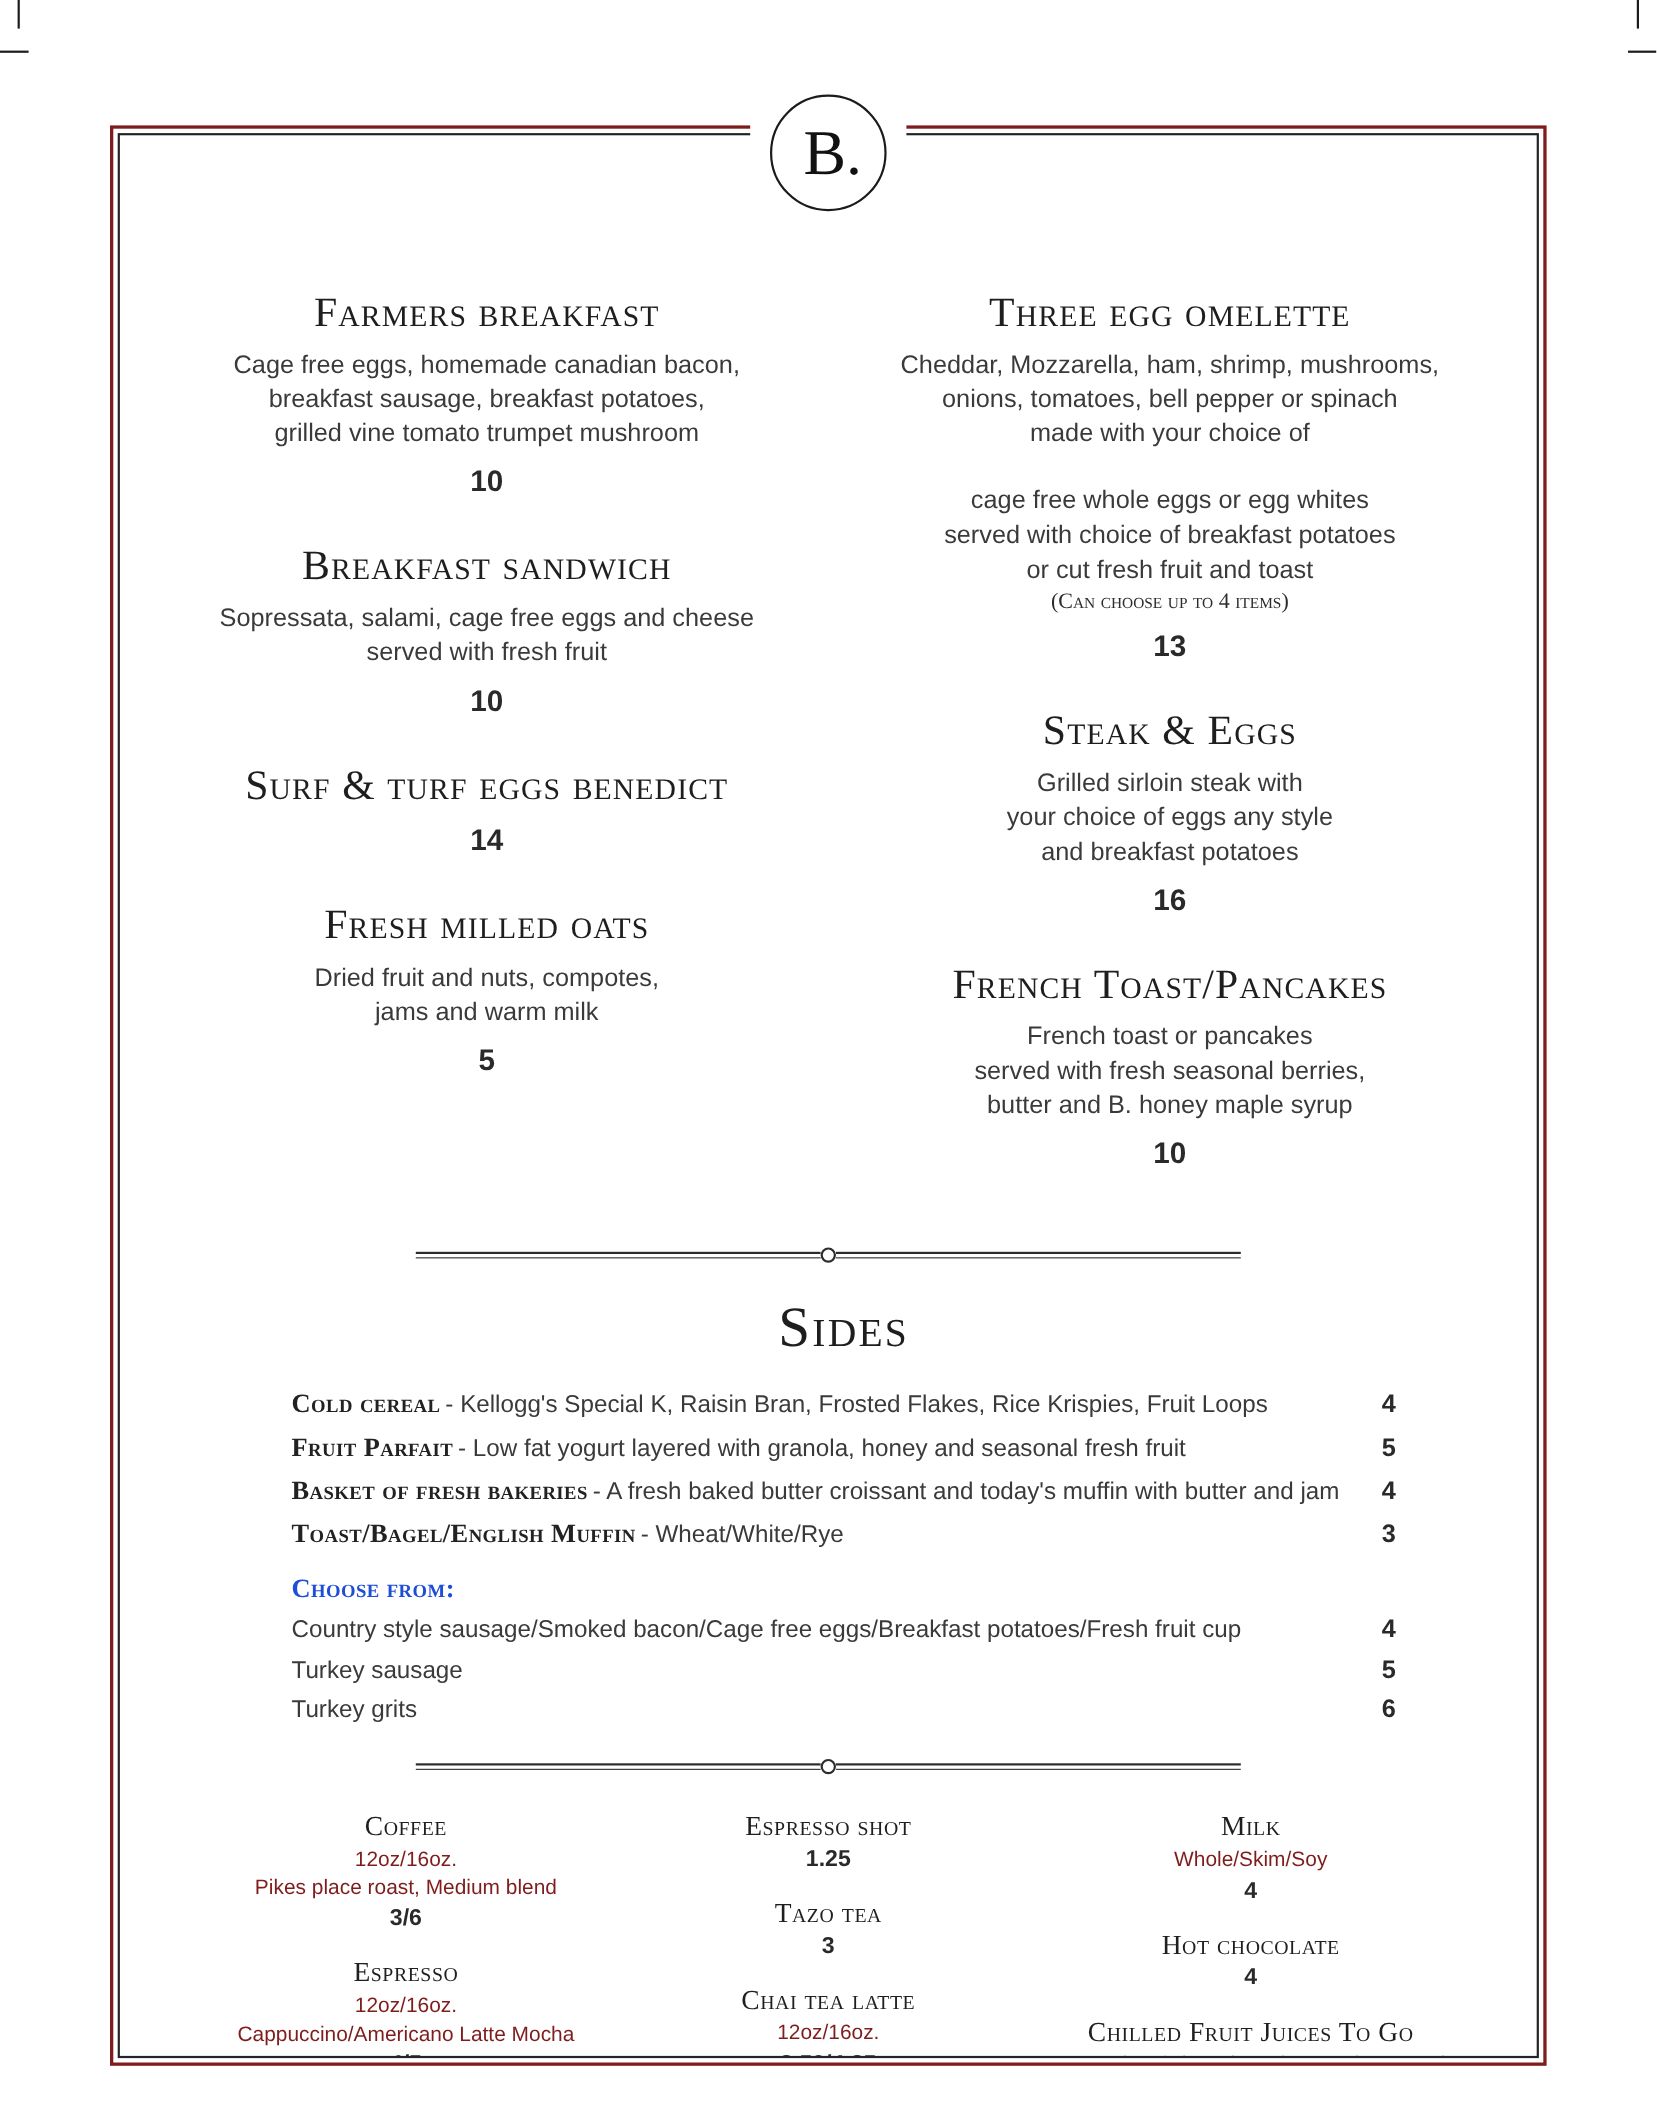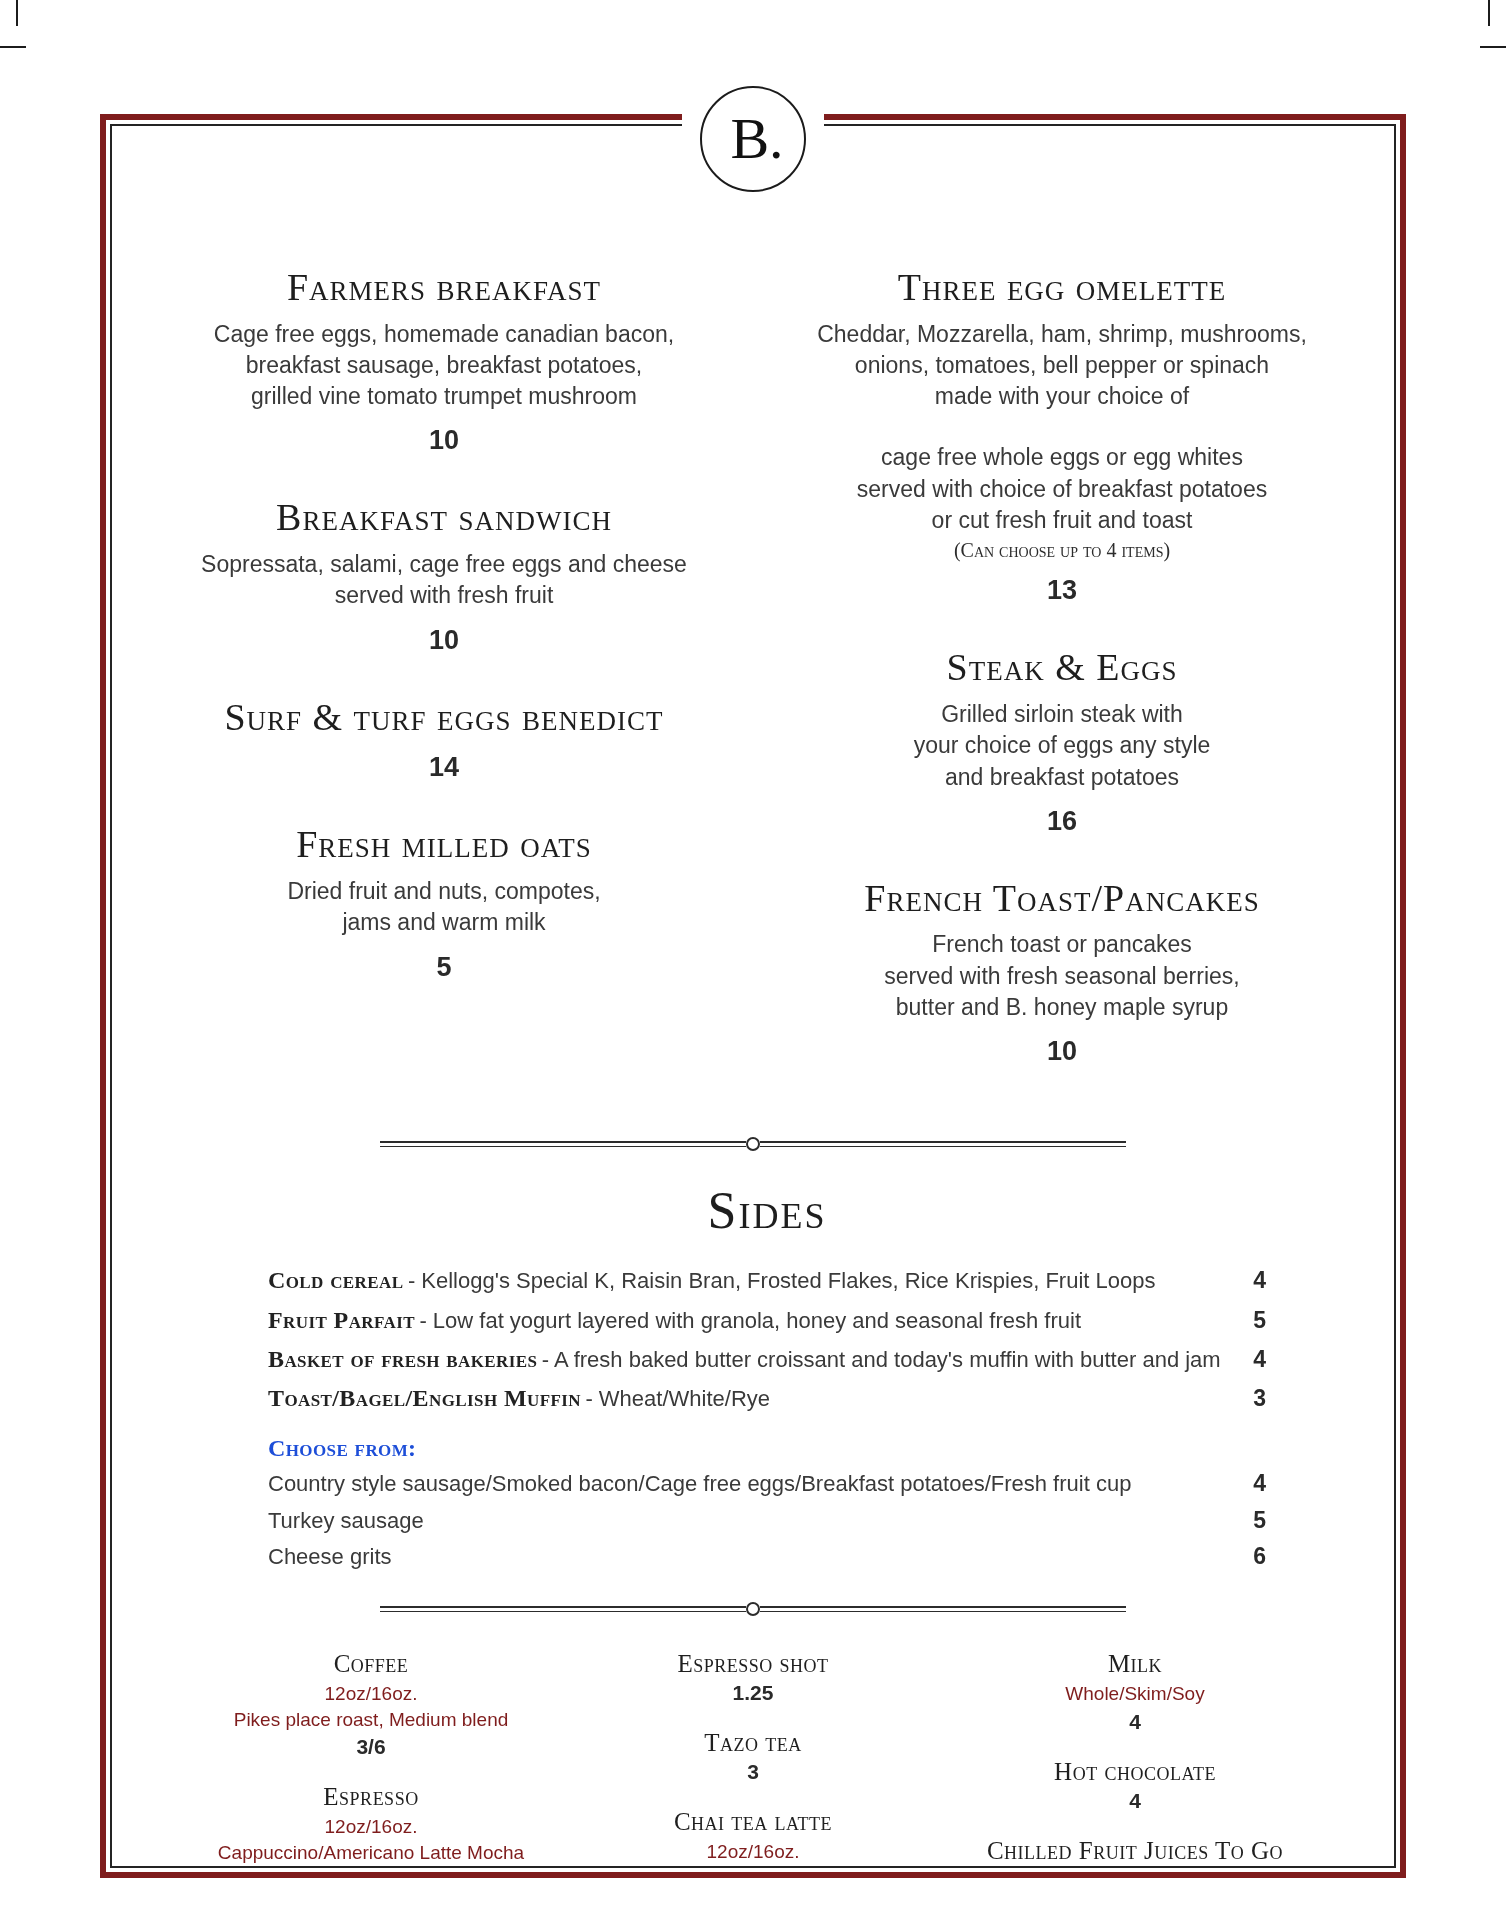--- a/index.html
+++ b/index.html
@@ -18,21 +18,21 @@
   .crop { position: absolute; background: #1c1c1c; }
   .crop-tl-v { left: 16px; top: 0; width: 2px; height: 26px; }
   .crop-tl-h { left: 0; top: 46px; width: 26px; height: 2px; }
   .crop-tr-v { right: 16px; top: 0; width: 2px; height: 26px; }
   .crop-tr-h { right: 0; top: 46px; width: 26px; height: 2px; }
 
   
   .frame {
     position: absolute;
     left: 100px; right: 100px; top: 114px; bottom: 42px;
-    border: 6px solid #7f1d1d;
+    border: 3px solid #7f1d1d;
     padding: 4px;
   }
   .frame-inner {
     width: 100%; height: 100%;
     border: 2px solid #242424;
     padding: 140px 58px 0 58px;
     overflow: hidden;
   }
 
   
@@ -287,21 +287,21 @@
 
         <div class="side-row">
           <div class="side-main choose-text">Country style sausage/Smoked bacon/Cage free eggs/Breakfast potatoes/Fresh fruit cup</div>
           <div class="side-price">4</div>
         </div>
         <div class="side-row">
           <div class="side-main choose-text">Turkey sausage</div>
           <div class="side-price">5</div>
         </div>
         <div class="side-row">
-          <div class="side-main choose-text">Cheese grits</div>
+          <div class="side-main choose-text">Turkey grits</div>
           <div class="side-price">6</div>
         </div>
       </div>
 
       <div class="divider">
         <span class="div-line"></span>
         <span class="div-ring"></span>
         <span class="div-line"></span>
       </div>
 

